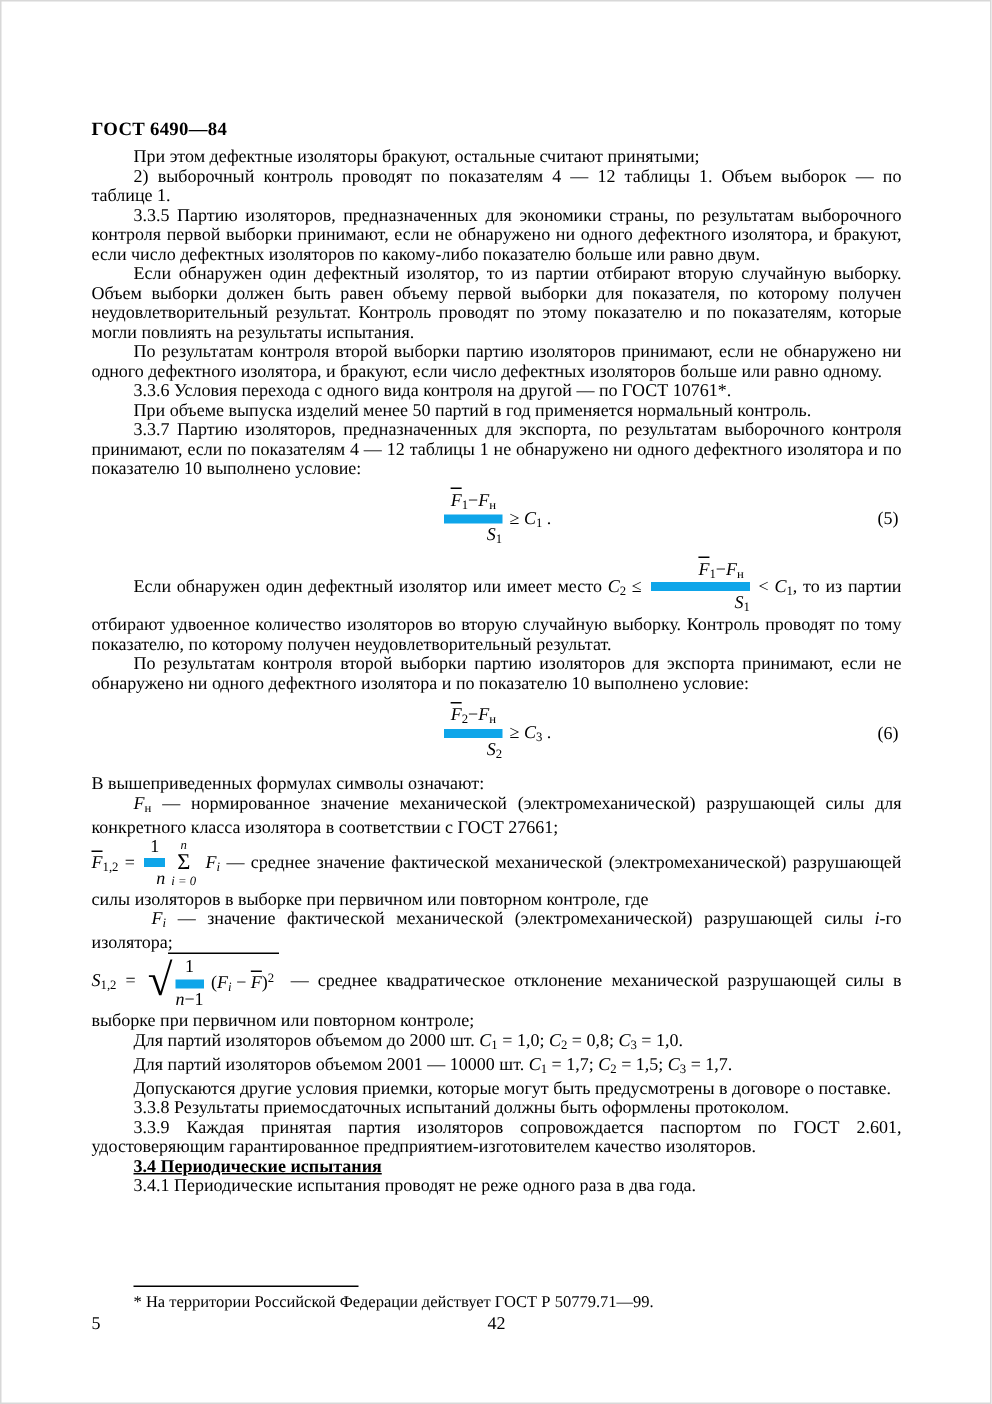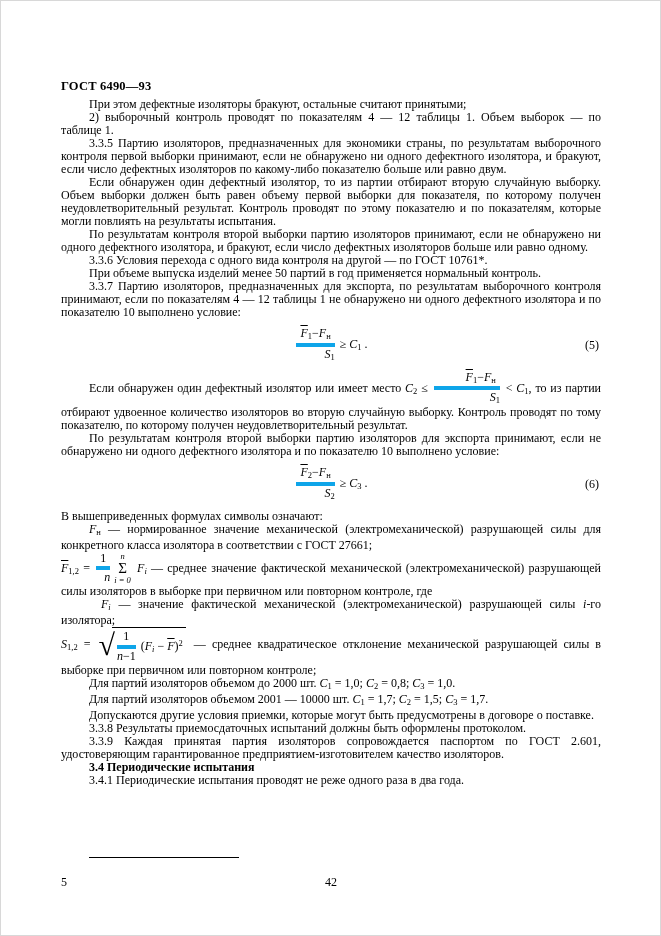--- a/index.html
+++ b/index.html
@@ -21,29 +21,29 @@
     letter-spacing:0.2px;
   }
   .content {
     position:absolute; left:60px; top:97px; width:540px;
     line-height:13px;
     text-align:justify;
   }
   .blk { text-align:justify; }
   .ind  { text-indent:28px; }
   .ind2 { text-indent:40px; }
-  .bold { font-weight:bold; }
+  .bold { font-weight:bold;text-decoration:underline; }
   .gap  { }
   .it  { font-style:italic; }
   .sb  { font-size:8.5px; vertical-align:-2px; }
   .sp  { font-size:8.5px; vertical-align:4px; }
   .bar { text-decoration:overline; }
   
   .frac { display:inline-block; vertical-align:middle; text-align:center; line-height:1.15; margin:0 2px; }
-  .frac .num { display:block; border-bottom:4px solid #0ea5e9; padding:0 4px 1px;text-align:center; }
+  .frac .num { display:block; border-bottom:6px solid #0ea5e9; padding:0 4px 1px;text-align:center; }
   .frac .den { display:block; padding-top:1px;text-align:right; }
   
   .sum { display:inline-block; vertical-align:middle; text-align:center; line-height:1; margin:0 2px; }
   .sum .lim { display:block; font-size:8.5px; font-style:italic; }
   .sum .sigma { display:block; font-size:15px; }
   
   .sqrt { display:inline-flex; align-items:center; vertical-align:middle; margin:0 2px; }
   .sqrt .rsign { font-size:30px; line-height:26px; margin-right:-3px; font-weight:400; }
   .sqrt .rad { border-top:1px solid #000; padding:2px 3px 0; display:inline-block; }
   
@@ -53,21 +53,21 @@
   .footnote-sep { position:absolute; left:88px; top:856px; width:150px; border-top:1px solid #000; }
   .footnote { position:absolute; left:60px; top:861px; width:540px; font-size:11px; text-indent:28px; text-align:left; }
   .footer { position:absolute; left:60px; top:874px; width:540px; font-size:12px; }
   .pg-left { position:absolute; left:0; }
   .pg-center { position:absolute; left:50%; transform:translateX(-50%); }
 </style>
 </head>
 <body>
 
 <div class="page">
-  <div class="header">ГОСТ 6490—93</div>
+  <div class="header">ГОСТ 6490—84</div>
   <div class="content" id="content">
       <div class="blk ind">При этом дефектные изоляторы бракуют, остальные считают принятыми;</div>
       <div class="blk ind">2) выборочный контроль проводят по показателям 4 — 12 таблицы 1. Объем выборок — по таблице 1.</div>
       <div class="blk ind">3.3.5 Партию изоляторов, предназначенных для экономики страны, по результатам выборочного контроля первой выборки принимают, если не обнаружено ни одного дефектного изолятора, и бракуют, если число дефектных изоляторов по какому-либо показателю больше или равно двум.</div>
       <div class="blk ind">Если обнаружен один дефектный изолятор, то из партии отбирают вторую случайную выборку. Объем выборки должен быть равен объему первой выборки для показателя, по которому получен неудовлетворительный результат. Контроль проводят по этому показателю и по показателям, которые могли повлиять на результаты испытания.</div>
       <div class="blk ind">По результатам контроля второй выборки партию изоляторов принимают, если не обнаружено ни одного дефектного изолятора, и бракуют, если число дефектных изоляторов больше или равно одному.</div>
       <div class="blk ind">3.3.6 Условия перехода с одного вида контроля на другой — по ГОСТ 10761*.</div>
       <div class="blk ind">При объеме выпуска изделий менее 50 партий в год применяется нормальный контроль.</div>
       <div class="blk ind">3.3.7 Партию изоляторов, предназначенных для экспорта, по результатам выборочного контроля принимают, если по показателям 4 — 12 таблицы 1 не обнаружено ни одного дефектного изолятора и по показателю 10 выполнено условие:</div>
       <div class="eq"><span class="eq-body"><span class="frac"><span class="num"><span class="run it bar">F</span><span class="run sb">1</span>−<span class="run it">F</span><span class="run sb">н</span></span><span class="den"><span class="run it">S</span><span class="run sb">1</span></span></span> ≥ <span class="run it">C</span><span class="run sb">1</span> .</span><span class="eq-no">(5)</span></div>
@@ -84,17 +84,18 @@
         </span> — среднее квадратическое отклонение механической разрушающей силы в выборке при первичном или повторном контроле;</div>
       <div class="blk ind">Для партий изоляторов объемом до 2000 шт. <span class="run it">C</span><span class="run sb">1</span> = 1,0; <span class="run it">C</span><span class="run sb">2</span> = 0,8; <span class="run it">C</span><span class="run sb">3</span> = 1,0.</div>
       <div class="blk ind">Для партий изоляторов объемом 2001 — 10000 шт. <span class="run it">C</span><span class="run sb">1</span> = 1,7; <span class="run it">C</span><span class="run sb">2</span> = 1,5; <span class="run it">C</span><span class="run sb">3</span> = 1,7.</div>
       <div class="blk ind">Допускаются другие условия приемки, которые могут быть предусмотрены в договоре о поставке.</div>
       <div class="blk ind">3.3.8 Результаты приемосдаточных испытаний должны быть оформлены протоколом.</div>
       <div class="blk ind">3.3.9 Каждая принятая партия изоляторов сопровождается паспортом по ГОСТ 2.601, удостоверяющим гарантированное предприятием-изготовителем качество изоляторов.</div>
       <div class="blk ind bold">3.4 Периодические испытания</div>
       <div class="blk ind">3.4.1 Периодические испытания проводят не реже одного раза в два года.</div>
     </div>
   <div class="footnote-sep"></div>
+  <div class="footnote">* На территории Российской Федерации действует ГОСТ Р 50779.71—99.</div>
   <div class="footer">
     <span class="pg-left">5</span>
     <span class="pg-center">42</span>
   </div>
 </div>
 
 </body></html>

